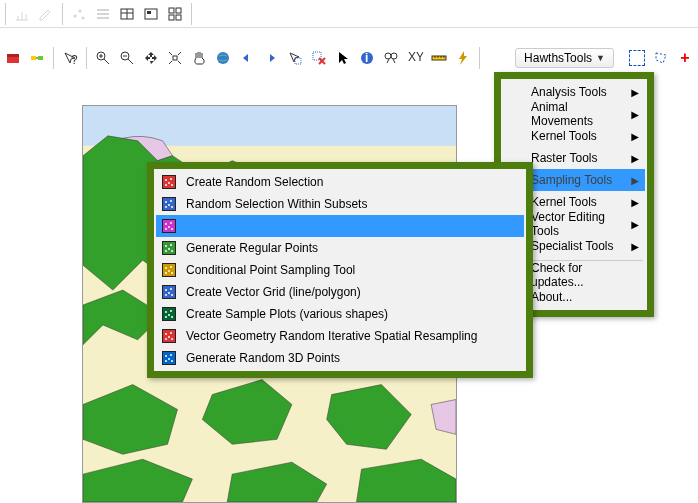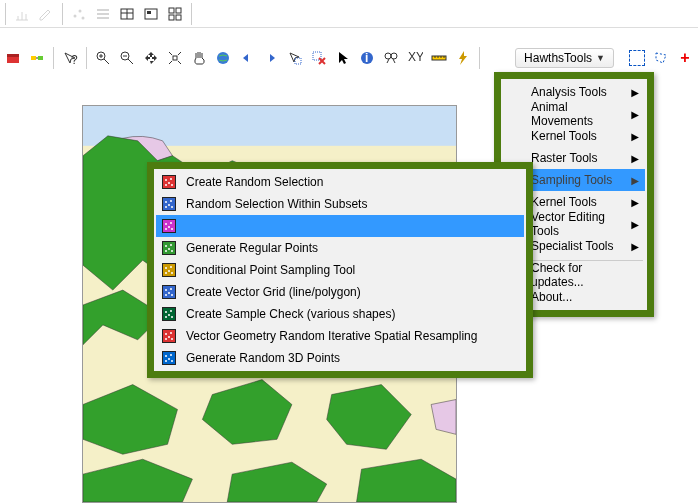--- a/index.html
+++ b/index.html
@@ -391,21 +391,21 @@
           <span class="ico-box" style="background:#063;border-color:#222">
             <svg width="10" height="10">
               <circle cx="2" cy="3" r="1" fill="#fff"></circle>
               <circle cx="7" cy="2" r="1" fill="#fff"></circle>
               <circle cx="5" cy="6" r="1" fill="#fff"></circle>
               <circle cx="8" cy="8" r="1" fill="#fff"></circle>
               <circle cx="2" cy="8" r="1" fill="#fff"></circle>
             </svg>
           </span>
         </span>
-        <span>Create Sample Check (various shapes)</span>
+        <span>Create Sample Plots (various shapes)</span>
       </div>
       <div class="dd-item">
         <span class="dd-icon">
           <span class="ico-box" style="background:#d33;border-color:#222">
             <svg width="10" height="10">
               <circle cx="2" cy="3" r="1" fill="#fff"></circle>
               <circle cx="7" cy="2" r="1" fill="#fff"></circle>
               <circle cx="5" cy="6" r="1" fill="#fff"></circle>
               <circle cx="8" cy="8" r="1" fill="#fff"></circle>
               <circle cx="2" cy="8" r="1" fill="#fff"></circle>

